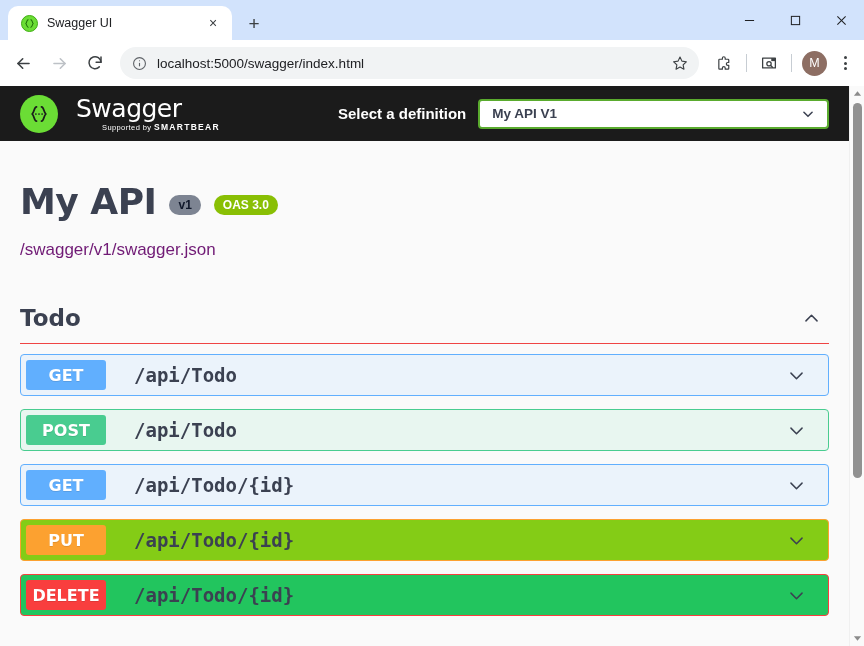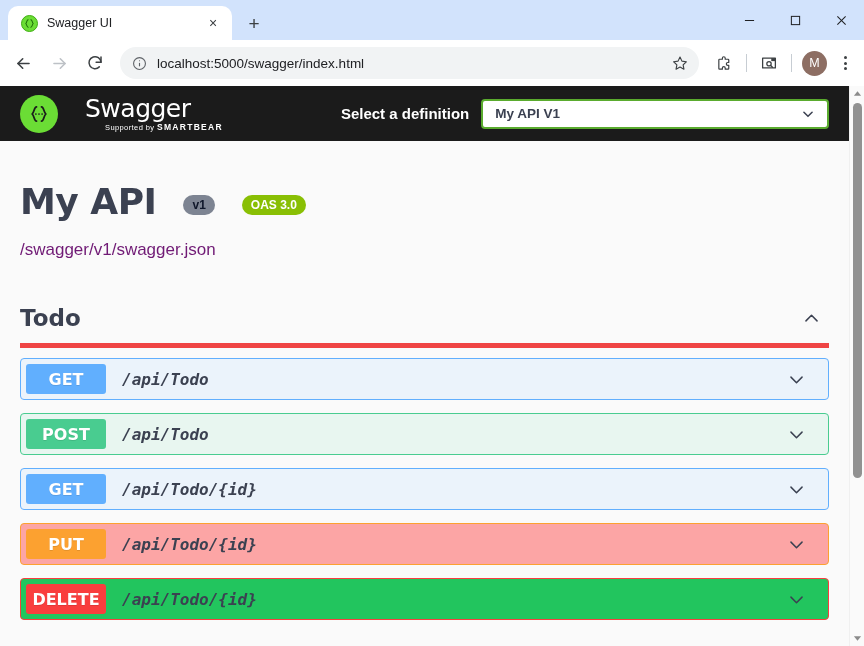--- a/index.html
+++ b/index.html
@@ -92,53 +92,53 @@
     width: 864px; height: 560px;
     background: #fafafa; overflow: hidden;
   }
   .page { width: 849px; height: 560px; position: relative; background: #fafafa; }
 
   
   .swagger-topbar {
     height: 55px; background: #1b1b1b;
     display: flex; align-items: center; padding: 0 20px;
   }
-  .logo-wrap { display:flex; align-items:center; gap:27px; }
+  .logo-wrap { display:flex; align-items:center; gap:18px; }
   .logo-circle {
     width: 38px; height: 38px; border-radius: 50%;
     background: #6bdd35;
     display:flex; align-items:center; justify-content:center; flex:none;
   }
   .logo-text { display:flex; flex-direction:column; line-height:1; }
   .logo-name {
     font-family: "DejaVu Sans", sans-serif;
     font-size: 25px; color:#ffffff; letter-spacing:-0.5px; font-weight: 400;
   }
   .logo-sub {
     font-size: 7.5px; color:#ffffff; letter-spacing:0.4px;
-    margin-top: 2px; margin-left: 20px;
+    margin-top: 2px; margin-left: 26px;
   }
   .logo-sub b { letter-spacing: 1.3px; font-weight: 700; font-size: 8.5px; }
   .select-label {
     color: #ffffff; font-size: 15px; font-weight: 700;
     margin-left: 118px; margin-right: 12px; white-space: nowrap;
   }
   .def-select {
     flex: 1; max-width: 412px; height: 30px;
     background: #ffffff; border: 2px solid #5aab2e; border-radius: 4px;
     display: flex; align-items: center; padding: 0 12px;
     font-size: 13.5px; color: #3b4151; font-weight: 700;
   }
   .def-select .chev { margin-left: auto; color:#3b4151; display:flex; }
 
   
   .info {
     padding: 40px 20px 0 20px; background: #fafafa;
   }
-  .api-title-row { display:flex; align-items:center; gap: 27px; }
+  .api-title-row { display:flex; align-items:center; gap: 13px; }
   .api-title {
     font-family: "DejaVu Sans", sans-serif;
     font-size: 36px; color:#3b4151; font-weight: 700; letter-spacing:-0.5px;
   }
   .badge-version {
     background:#7d8492; color:#0f172a; font-size: 12px; font-weight:700;
     padding: 3px 9px; border-radius: 57px; margin-top: 6px;
   }
   .badge-oas {
     background:#89bf04; color:#ffffff; font-size: 12px; font-weight:700;
@@ -146,21 +146,21 @@
   }
   .api-url {
     display:block; margin-top: 18px;
     font-size: 17px; color:#701a75; text-decoration: none;
   }
 
   
   .tag-section { margin-top: 45px; padding: 0 20px; }
   .tag-head {
     display:flex; align-items:center; justify-content:space-between;
-    border-bottom: 5px solid #ef4444; padding-bottom: 12px;
+    border-bottom: 1px solid #ef4444; padding-bottom: 12px;
   }
   .tag-name {
     font-family: "DejaVu Sans", sans-serif;
     font-size: 23px; color:#3b4151; font-weight:700;
   }
   .tag-chev { color:#3b4151; display:flex; padding-right: 8px; }
 
   .ops { margin-top: 10px; }
   .op {
     height: 42px; border-radius: 4px; border: 1px solid;
@@ -169,30 +169,30 @@
   }
   .method {
     width: 80px; height: 30px; border-radius: 3px;
     display:flex; align-items:center; justify-content:center;
     color:#ffffff; font-family: "DejaVu Sans", sans-serif;
     font-size: 16px; font-weight: 700; flex: none;
     text-shadow: 0 1px 0 rgba(0,0,0,0.1);
   }
   .path {
     font-family: "DejaVu Sans Mono", monospace;
-    font-size: 16px; color:#3b4151; font-weight: 700;
-    margin-left: 16px; flex: 1; font-style: italic;
+    font-size: 19px; color:#3b4151; font-weight: 700;
+    margin-left: 28px; flex: 1;
   }
   .op-chev { color:#3b4151; display:flex; margin-right: 22px; }
 
   .op.get    { background:#ebf3fb; border-color:#61affe; }
   .op.get .method { background:#61affe; }
   .op.post   { background:#e8f6f0; border-color:#49cc90; }
   .op.post .method { background:#49cc90; }
-  .op.put    { background:#fca5a5; border-color:#fca130; }
+  .op.put    { background:#84cc16; border-color:#fca130; }
   .op.put .method { background:#fca130; }
   .op.delete { background:#22c55e; border-color:#f93e3e; }
   .op.delete .method { background:#f93e3e; }
 
   
   .scrollbar {
     position: absolute; right: 0; top: 86px;
     width: 15px; height: 560px; background: #fafafa;
     border-left: 1px solid #f0f0f0;
   }

